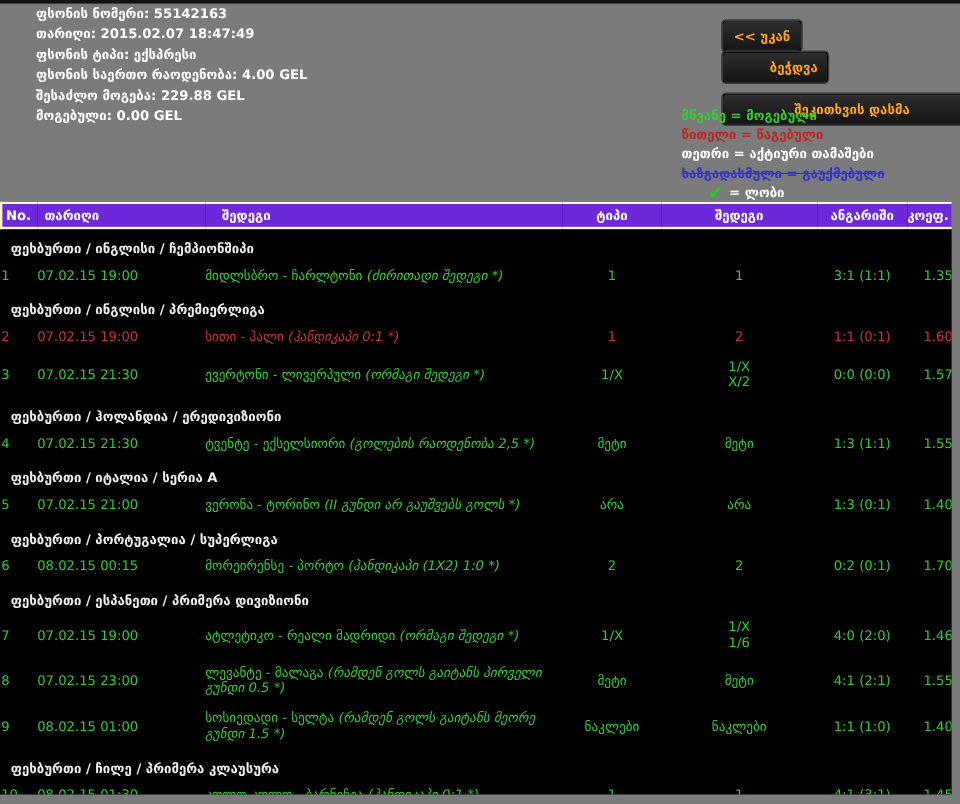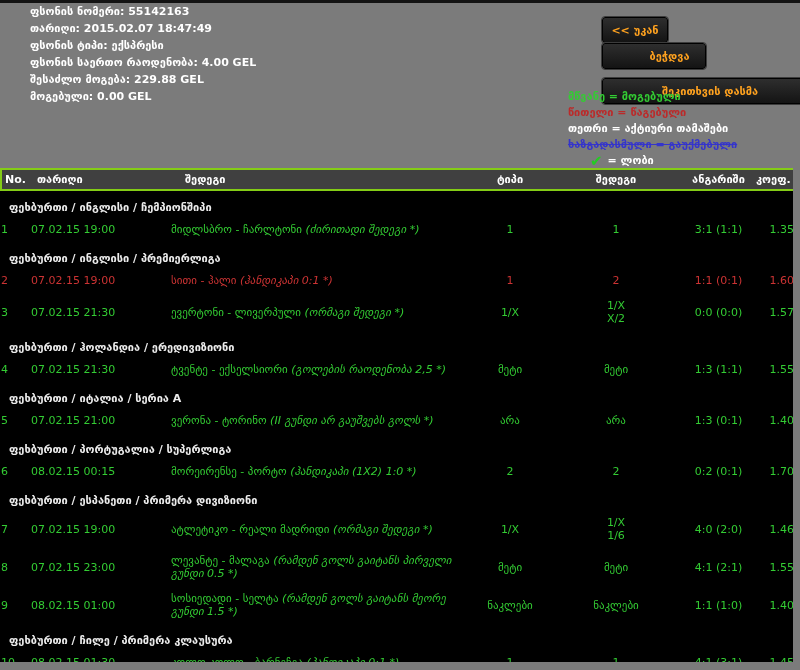--- a/index.html
+++ b/index.html
@@ -18,32 +18,32 @@
   .btn-row{display:flex;justify-content:space-between;margin-bottom:9px;flex-direction:column;}
   .btn{
     background:linear-gradient(#2e2e2e,#141414);
     color:var(--accent,#ffa21f);
     font-family:inherit;font-size:11px;font-weight:700;
     border:1px solid #000;outline:1px solid #3c3c3c;border-radius:3px;
     height:26px;display:flex;align-items:center;justify-content:center;
     cursor:pointer;
   }
   .btn.back{width:66px;}
-  .btn.print{width:104px;padding-left:37px;}
+  .btn.print{width:88px;padding-left:37px;}
   .btn.ask{width:216px;}
   
   .legend{position:absolute;left:568px;top:86px;font-size:11px;font-weight:700;line-height:16px;}
   .legend .line{white-space:nowrap;}
   .legend .strike{text-decoration:line-through;margin-top:43px;}
   .legend .check-row{margin-left:22px;color:#ffffff;display:flex;align-items:center;gap:5px;}
   .legend .check{color:#22cc22;font-size:15px;line-height:14px;}
   
   .table-wrap{width:793px;height:494px;background:#000;overflow:hidden;}
   table{border-collapse:collapse;table-layout:fixed;width:793px;background:#000;font-size:11px;}
-  thead tr{background:#404040;border:2px solid #84cc16;}
+  thead tr{background:#6d28d9;border:2px solid #fef9c3;}
   th{color:#fff;font-weight:700;padding:3px 0;font-size:11px;text-align:left;}
   th.c-no{padding-left:3px;}
   th.c-date{padding-left:6px;}
   th.c-ticket{padding-left:14px;}
   th.c-type,th.c-result,th.c-score{text-align:center;}
   th.c-coef{text-align:right;padding-right:5px;}
   tr.section td{color:#ececec;font-weight:700;padding:10px 0 3px 8px;}
   tr.bet td{padding:6px 0;vertical-align:middle;}
   tr.bet.won{color:var(--won,#33cc33);}
   tr.bet.lost{color:var(--lost,#cc3333);}

